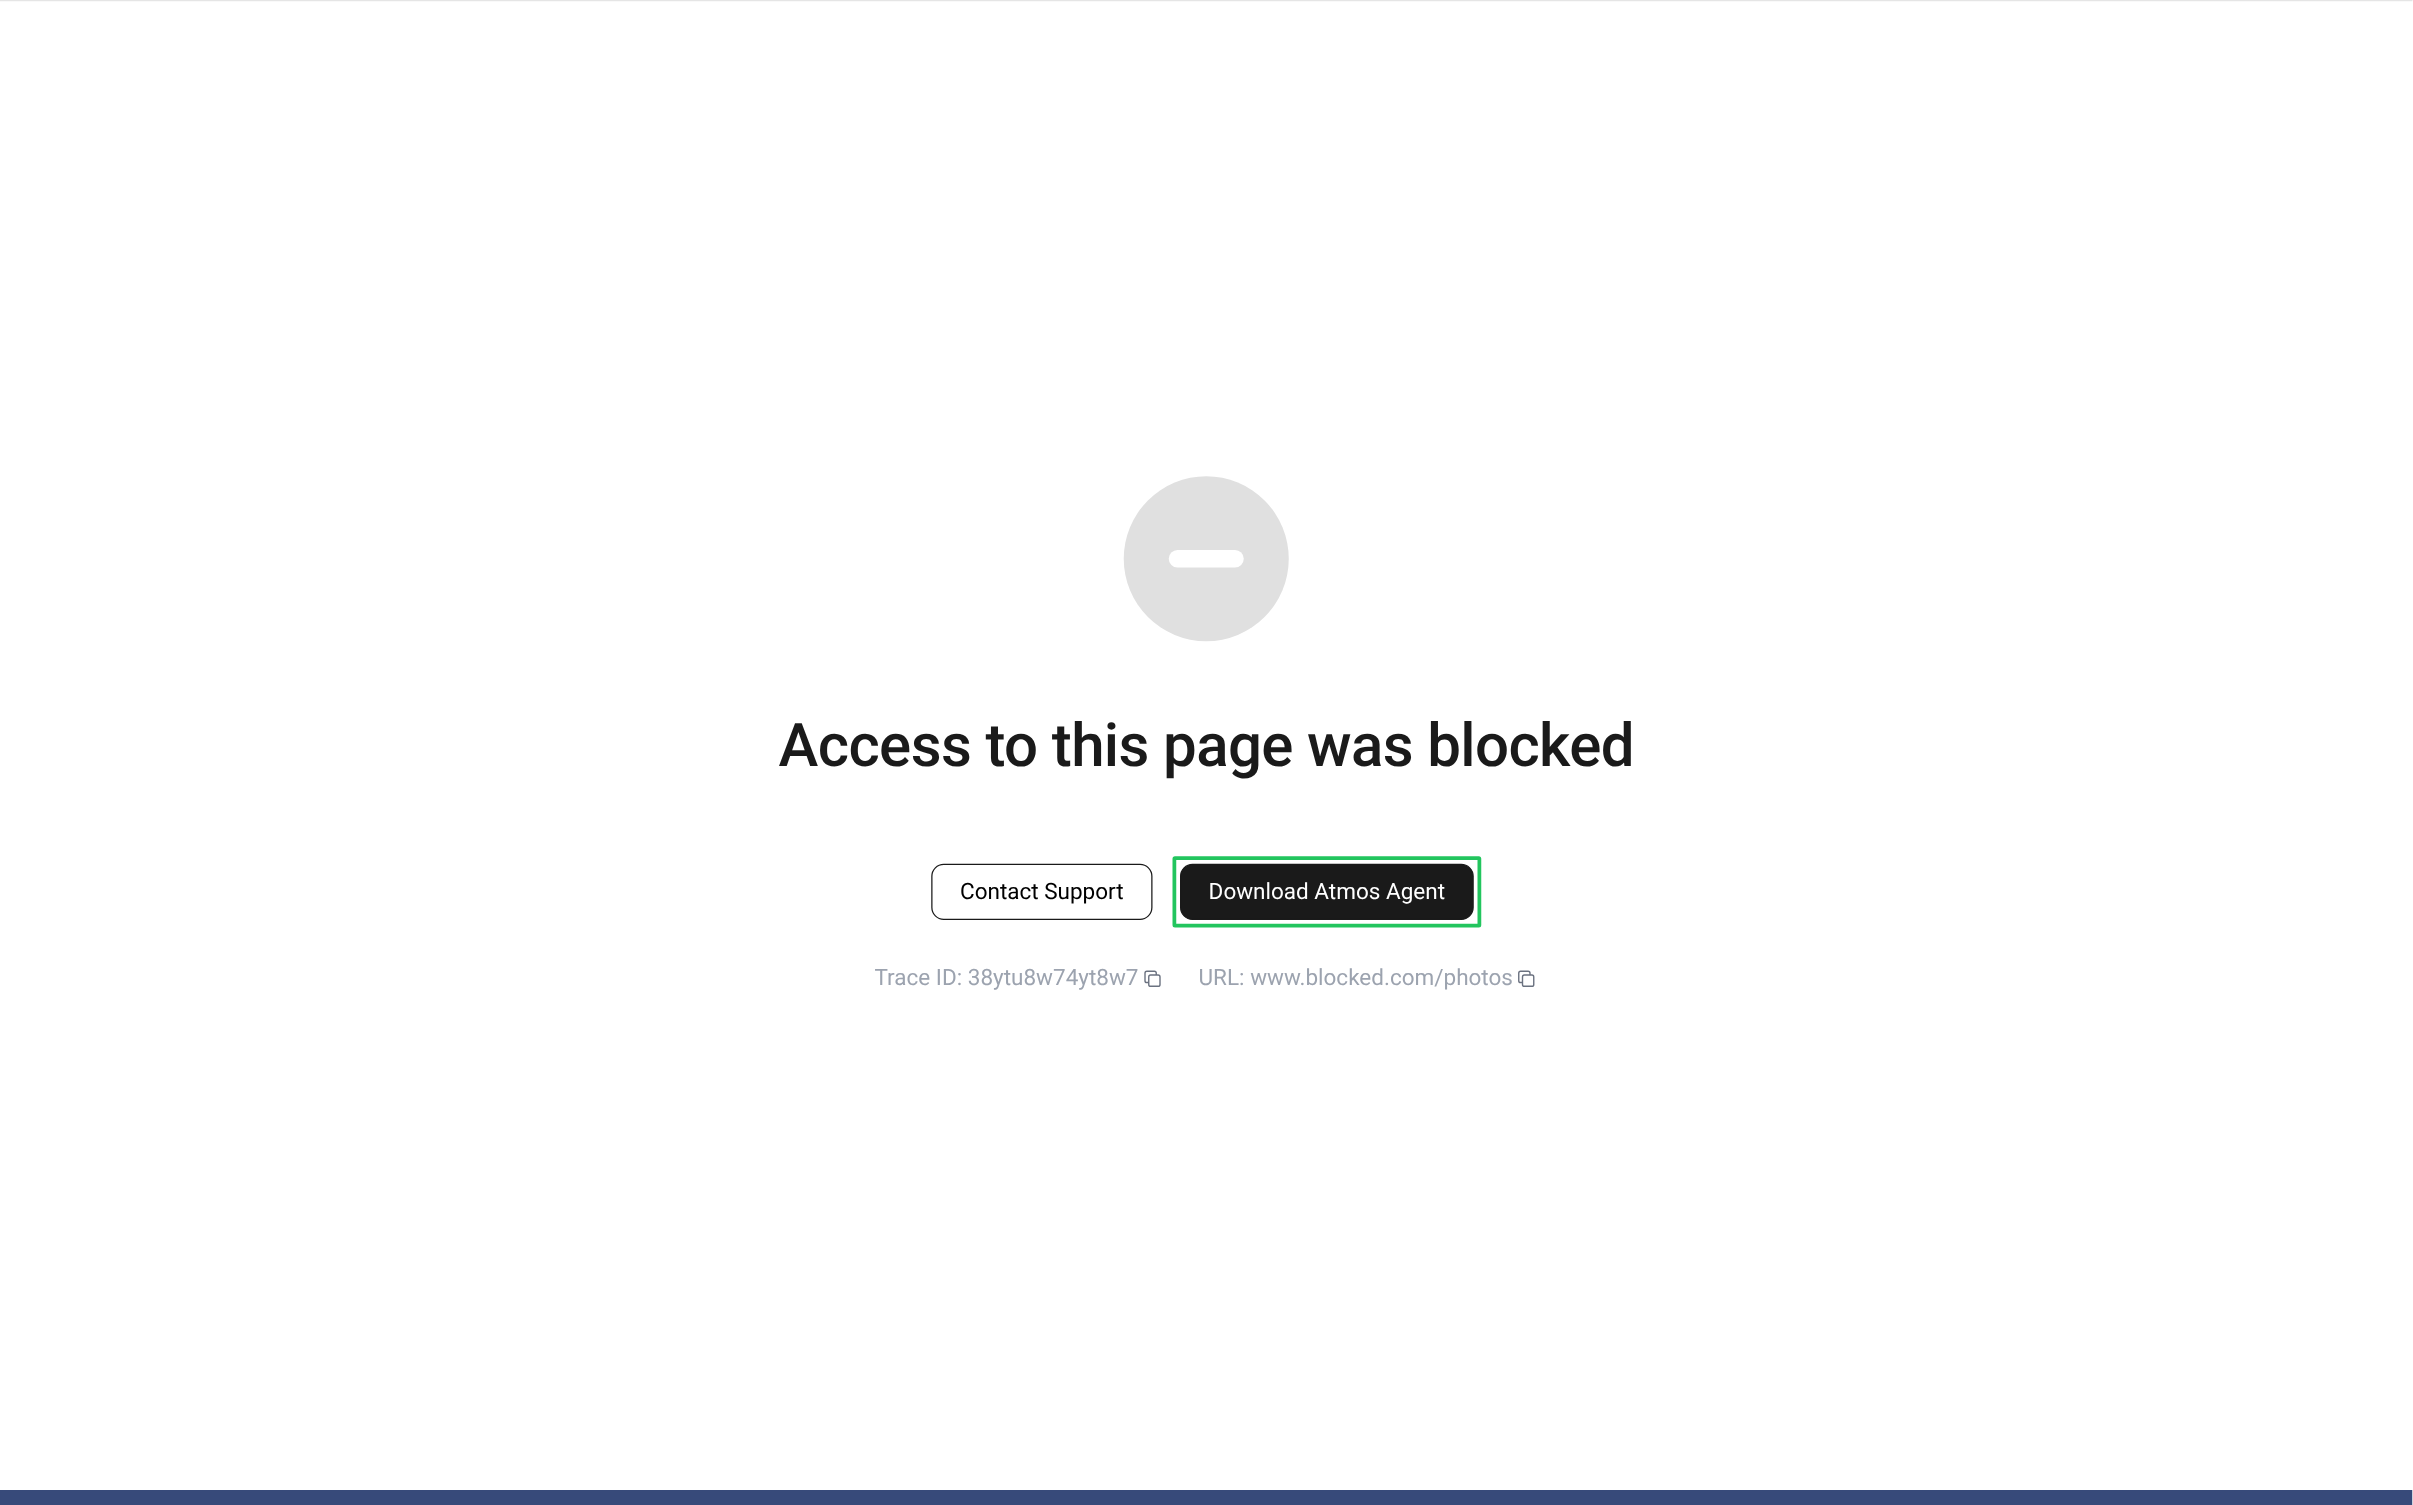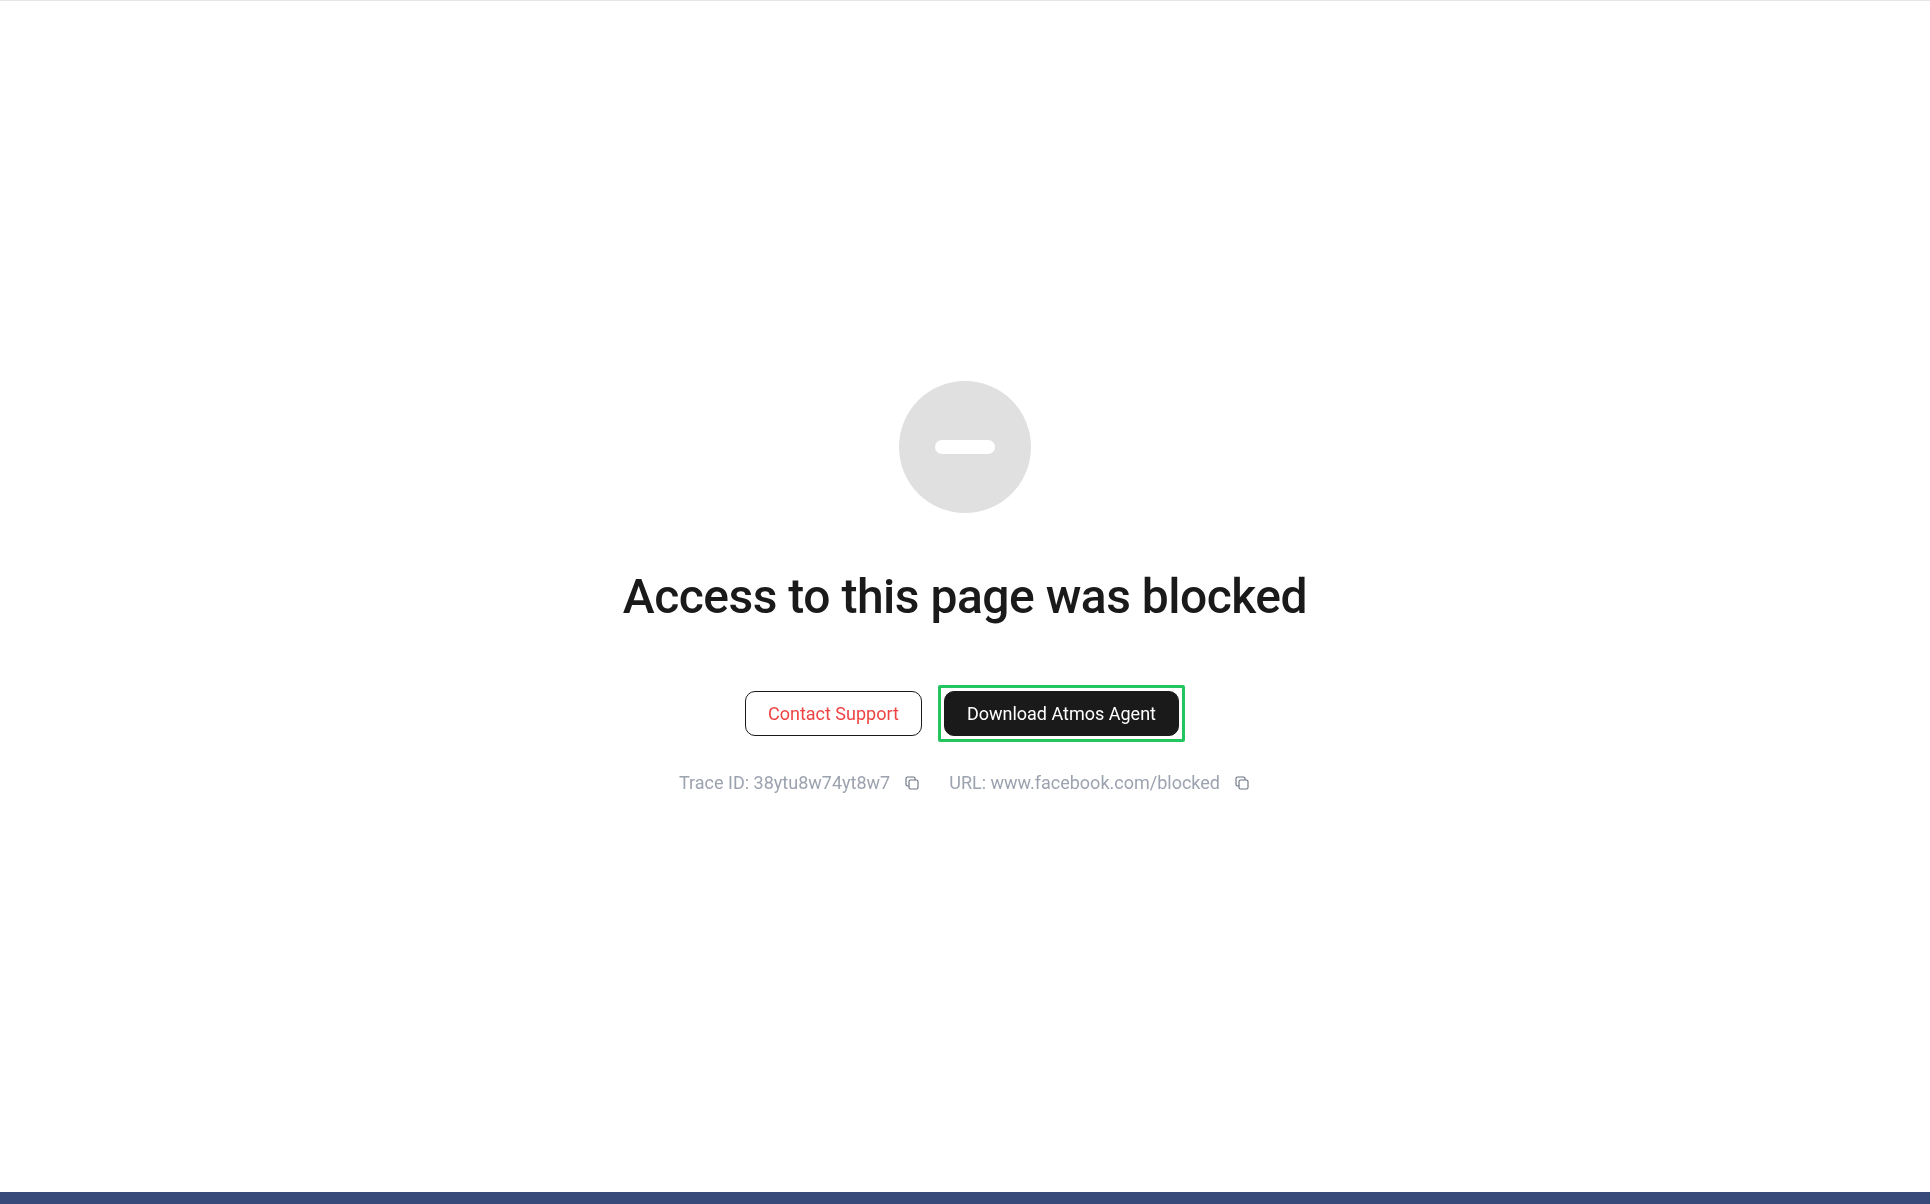--- a/index.html
+++ b/index.html
@@ -64,21 +64,21 @@
       font-weight: 400;
       padding: 11px 22px;
       border-radius: 10px;
       cursor: pointer;
       border: 1.5px solid #1a1a1a;
       font-family: inherit;
     }
     
     .btn-secondary {
       background: #ffffff;
-      color: #ef4444;
+      color: #000000;
     }
     
     .btn-primary {
       background: #1a1a1a;
       color: #ffffff;
     }
     
     .highlight-box {
       border: 3px solid #22c55e;
       padding: 3px;
@@ -89,21 +89,21 @@
       display: flex;
       gap: 28px;
       align-items: center;
       color: #9ca3af;
       font-size: 18px;
     }
     
     .info-item {
       display: flex;
       align-items: center;
-      gap: 13px;
+      gap: 2px;
     }
     
     .copy-icon {
       width: 18px;
       height: 18px;
       cursor: pointer;
       display: inline-flex;
       align-items: center;
       justify-content: center;
     }
@@ -146,21 +146,21 @@
     <div class="info-item">
       <span><span>Trace ID: </span><span>38ytu8w74yt8w7</span></span>
       <span class="copy-icon">
         <svg viewBox="0 0 24 24">
           <rect x="8" y="8" width="12" height="12" rx="2"></rect>
           <path d="M16 8V6a2 2 0 0 0-2-2H6a2 2 0 0 0-2 2v8a2 2 0 0 0 2 2h2"></path>
         </svg>
       </span>
     </div>
     <div class="info-item">
-      <span><span>URL: </span><span>www.facebook.com/blocked</span></span>
+      <span><span>URL: </span><span>www.blocked.com/photos</span></span>
       <span class="copy-icon">
         <svg viewBox="0 0 24 24">
           <rect x="8" y="8" width="12" height="12" rx="2"></rect>
           <path d="M16 8V6a2 2 0 0 0-2-2H6a2 2 0 0 0-2 2v8a2 2 0 0 0 2 2h2"></path>
         </svg>
       </span>
     </div>
   </div>
 </div>
 

